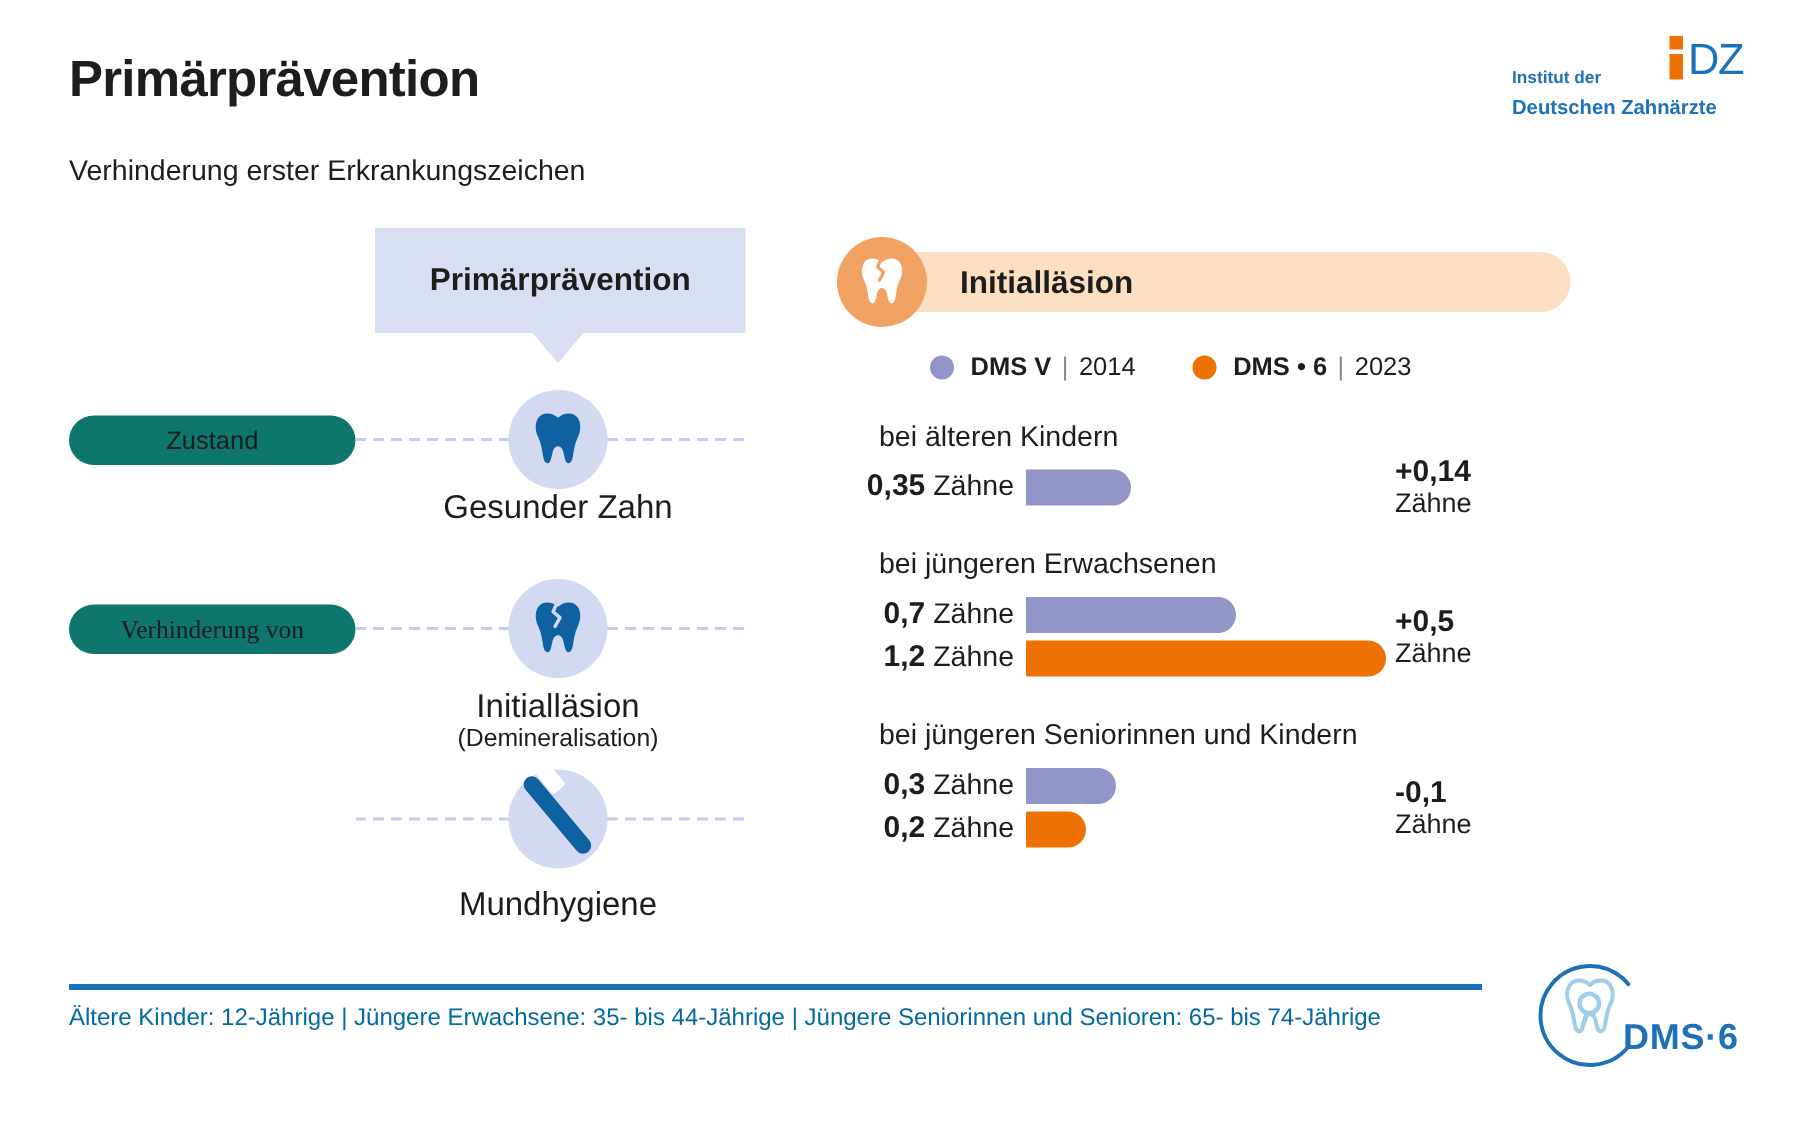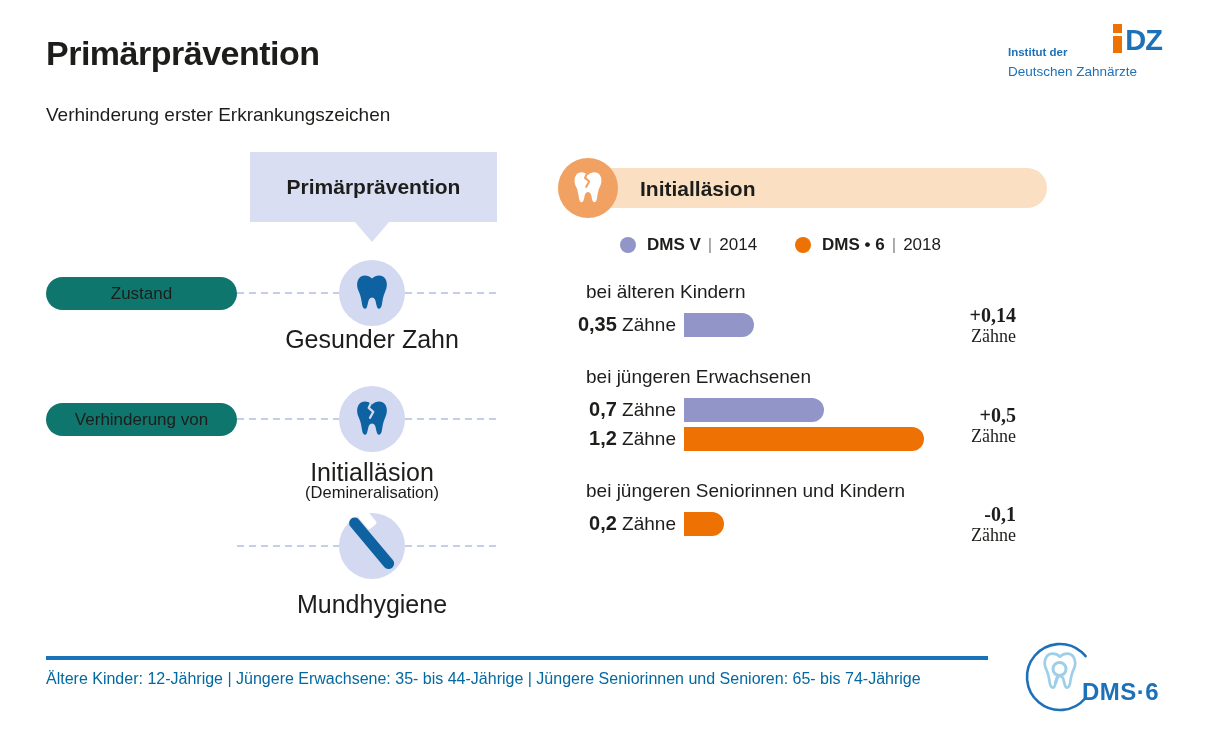--- a/index.html
+++ b/index.html
@@ -8,44 +8,44 @@
 
   
   .page-title { position:absolute; left:46px; top:34px; font-size:34px; font-weight:700; letter-spacing:-0.5px; }
   .page-subtitle { position:absolute; left:46px; top:104px; font-size:19px; }
 
   .idz-logo { position:absolute; left:1008px; top:24px; width:154px; height:62px; }
   .idz-mark { position:absolute; right:0; top:0; display:flex; align-items:flex-end; gap:3px; }
   .idz-i { display:flex; flex-direction:column; align-items:center; gap:3px; padding-bottom:2px; }
   .idz-i .dot  { width:9px; height:9px; background:#ee7203; }
   .idz-i .stem { width:9px; height:17px; background:#ee7203; }
-  .idz-dz { font-size:29px; font-weight:700; color:#1d71b8; letter-spacing:-1px; line-height:0.95; }
+  .idz-dz { font-size:29px; font-weight:400; color:#1d71b8; letter-spacing:-1px; line-height:0.95; }
   .idz-line1 { position:absolute; left:0; top:22px; font-size:11.5px; font-weight:700; color:#1d71b8; }
-  .idz-line2 { position:absolute; left:0; top:40px; font-size:13.5px; font-weight:400; color:#1d71b8; }
+  .idz-line2 { position:absolute; left:0; top:40px; font-size:13.5px; font-weight:700; color:#1d71b8; }
 
   
   .flow-box { position:absolute; left:250px; top:152px; width:247px; height:70px; background:#d9def2;
               display:flex; align-items:center; justify-content:center; font-size:21px; font-weight:700; }
   .flow-box .pointer { position:absolute; left:105px; top:70px; width:0; height:0;
               border-left:17px solid transparent; border-right:17px solid transparent; border-top:20px solid #d9def2; }
 
   .pill { position:absolute; left:46px; width:191px; height:33px; background:#0f766e; border-radius:17px;
           display:flex; align-items:center; justify-content:center; font-size:17px; }
-  .pill.r0 { top:277px; } .pill.r1 { top:403px; } .pill.r2 { top:530px; }
+  .pill.r0 { top:277px; } .pill.r1 { top:403px;font-family:Liberation Serif, serif; } .pill.r2 { top:530px; }
 
   .dash { position:absolute; left:237px; width:263px; height:2px;
           background:repeating-linear-gradient(90deg,#c5cee9 0 7px,transparent 7px 12px); }
   .dash.r0 { top:292px; } .dash.r1 { top:418px; } .dash.r2 { top:545px; }
 
   .icon-circle { position:absolute; left:339px; width:66px; height:66px; border-radius:50%; background:#d2d9f0;
                  display:flex; align-items:center; justify-content:center; }
   .icon-circle.r0 { top:260px; } .icon-circle.r1 { top:386px; } .icon-circle.r2 { top:513px; }
   .icon-circle svg { overflow:visible; }
 
-  .caption { position:absolute; left:252px; width:240px; text-align:center; font-size:25px; }
+  .caption { position:absolute; left:252px; width:240px; text-align:center; font-size:22px; }
   .caption.c0 { top:325px; } .caption.c1 { top:458px; } .caption.c2 { top:590px; }
   .subcaption { position:absolute; left:252px; width:240px; text-align:center; font-size:16.5px; top:483px; }
 
   
   .chart-banner { position:absolute; left:558px; top:168px; width:489px; height:40px; background:#fbdfc2; border-radius:20px; }
   .chart-header-circle { position:absolute; left:558px; top:158px; width:60px; height:60px; border-radius:50%;
                          background:#f1a263; display:flex; align-items:center; justify-content:center; }
   .chart-title { position:absolute; left:640px; top:177px; font-size:21px; font-weight:700; }
 
   .legend { position:absolute; left:620px; top:235px; display:flex; gap:38px; align-items:center; }
@@ -55,21 +55,21 @@
   .l-sep { color:#8a8a8a; margin:0 7px; font-size:17px; }
 
   .chart-groups { position:absolute; left:558px; top:281px; width:490px; }
   .group { margin-bottom:29px; }
   .g-header { margin-left:28px; font-size:19px; line-height:22px; margin-bottom:10px; }
   .g-rows { position:relative; }
   .bar-row { display:flex; margin-bottom:5px; height:24px; }
   .bar-label { width:126px; text-align:right; padding-right:8px; font-size:19px; white-space:nowrap; }
   .bar-label b { font-size:20px; }
   .bar { height:24px; border-radius:0 12px 12px 0; }
-  .delta { position:absolute; left:372px; top:50%; transform:translateY(-50%); width:86px; text-align:right;font-family:Liberation Serif, serif; }
+  .delta { position:absolute; left:372px; top:50%; transform:translateY(-50%); width:86px; text-align:left; }
   .d-val { font-size:20px; font-weight:700; line-height:22px; }
   .d-unit { font-size:18px; line-height:21px; }
 
   
   .footer-line { position:absolute; left:46px; top:656px; width:942px; height:4px; background:#1a73ba; }
   .footer-note { position:absolute; left:46px; top:670px; font-size:16px; color:#0369a1; }
   .dms-logo { position:absolute; left:1022px; top:640px; }
   .dms-text { position:absolute; left:1082px; top:678px; font-size:24px; font-weight:700; color:#1d71b8; letter-spacing:0.5px; }
 </style>
 </head>
@@ -142,21 +142,21 @@
     <div class="legend-item">
       <span class="legend-dot" style="background: rgb(146, 149, 200);"></span>
       <span class="l-name">DMS V</span>
       <span class="l-sep">|</span>
       <span class="l-year">2014</span>
     </div>
     <div class="legend-item">
       <span class="legend-dot" style="background: rgb(238, 114, 3);"></span>
       <span class="l-name">DMS • 6</span>
       <span class="l-sep">|</span>
-      <span class="l-year">2018</span>
+      <span class="l-year">2023</span>
     </div>
   </div>
 
   <div class="chart-groups">
       <div class="group">
         <div class="g-header">bei älteren Kindern</div>
         <div class="g-rows">
           <div class="bar-row">
             <div class="bar-label"><b>0,35</b> Zähne</div>
             <div class="bar" style="width: 70px; background: rgb(146, 149, 200);"></div>
@@ -180,20 +180,24 @@
           </div>
           <div class="delta">
             <div class="d-val">+0,5</div>
             <div class="d-unit">Zähne</div>
           </div>
         </div>
       </div>
       <div class="group">
         <div class="g-header">bei jüngeren Seniorinnen und Kindern</div>
         <div class="g-rows">
+          <div class="bar-row">
+            <div class="bar-label"><b>0,3</b> Zähne</div>
+            <div class="bar" style="width: 60px; background: rgb(146, 149, 200);"></div>
+          </div>
           <div class="bar-row">
             <div class="bar-label"><b>0,2</b> Zähne</div>
             <div class="bar" style="width: 40px; background: rgb(238, 114, 3);"></div>
           </div>
           <div class="delta">
             <div class="d-val">-0,1</div>
             <div class="d-unit">Zähne</div>
           </div>
         </div>
       </div>

